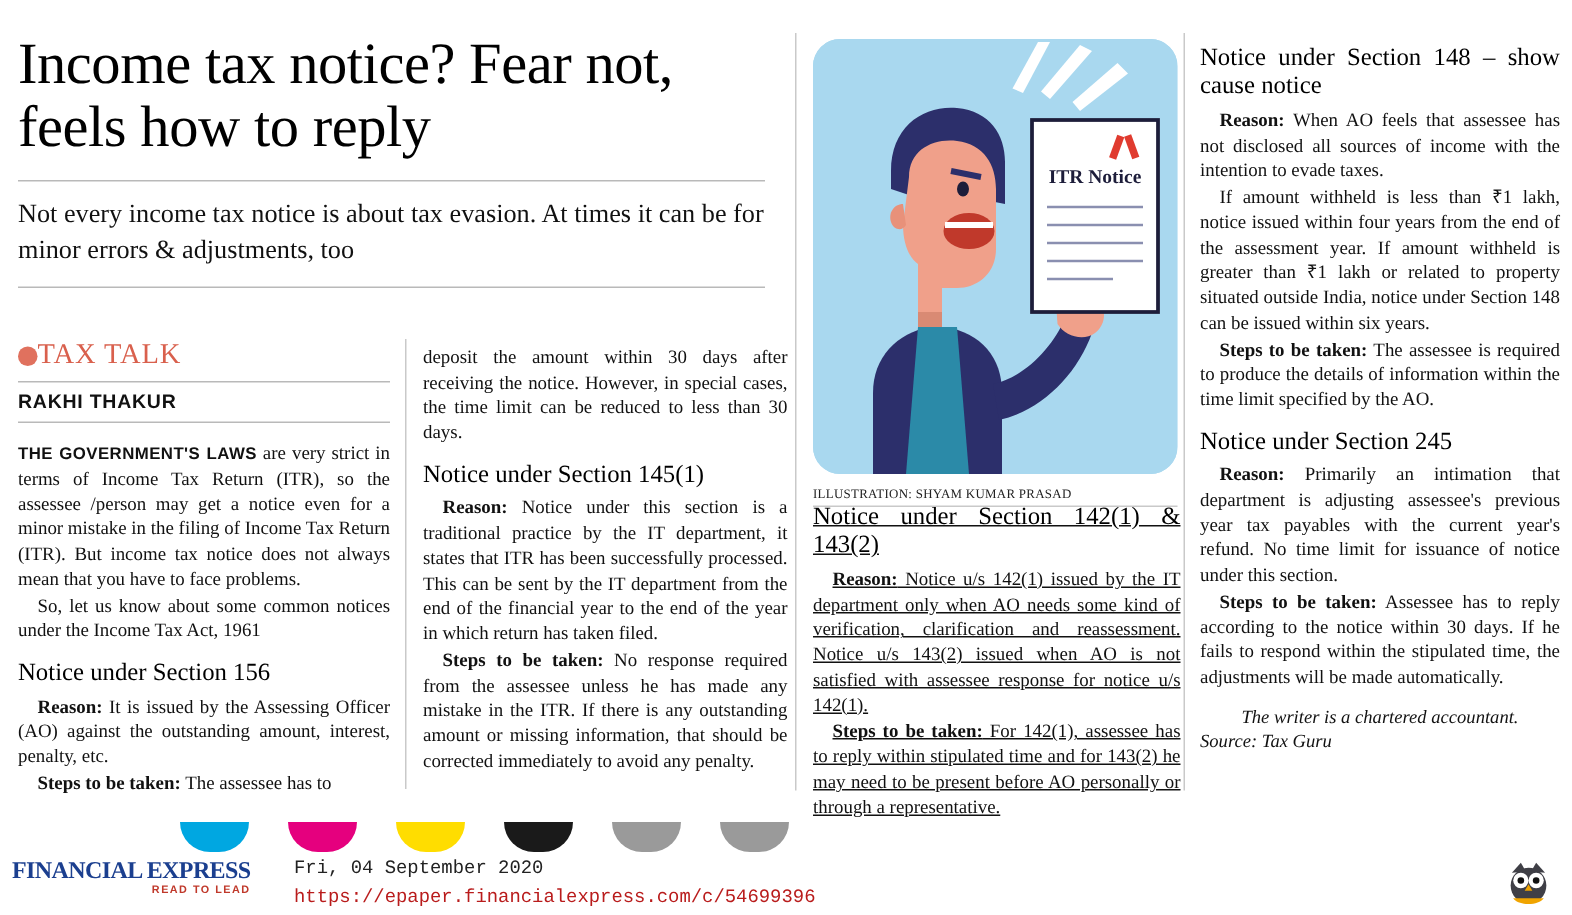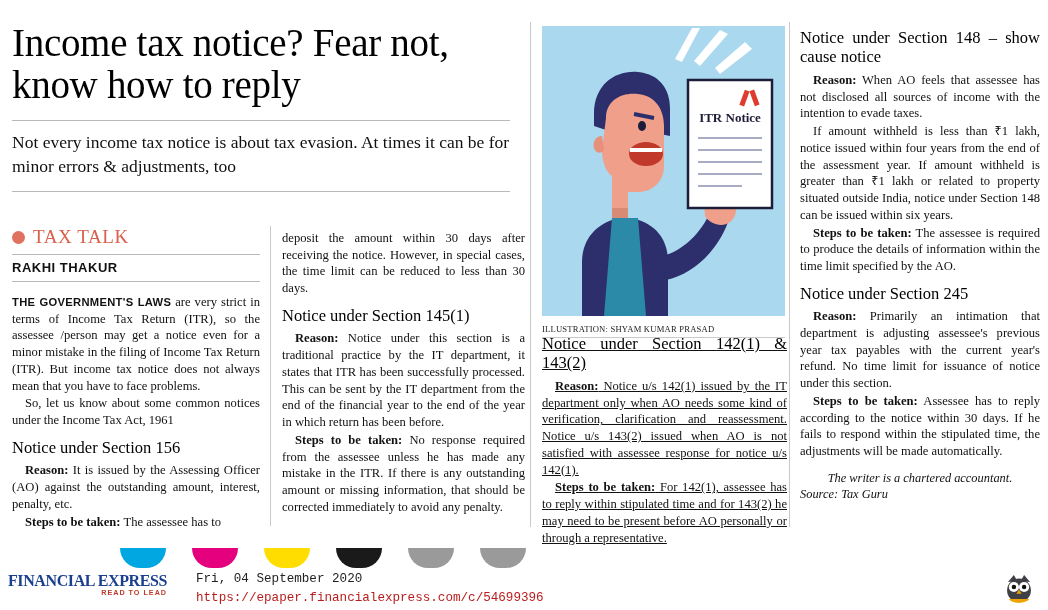--- a/index.html
+++ b/index.html
@@ -43,21 +43,21 @@
   .sub-head {
     font-family: "Liberation Serif", serif;
     font-size: 16.5px; line-height: 1.18; font-weight: 400; color: #000;
     margin: 9px 0 5px 0;
   }
   .sub-head.first { margin-top: 0; }
   b.run-in { font-weight: bold; }
 
   
   .taxtalk { position: absolute; left: 2px; top: 218px; width: 248px; }
-  .taxtalk-row { display: flex; align-items: center; gap: 8px; }
+  .taxtalk-row { display: flex; align-items: center; }
   .dot { width: 13px; height: 13px; border-radius: 50%; background: #e0715e; display:inline-block; }
   .taxtalk-label {
     color: #d9604d; font-size: 19px; letter-spacing: 0.6px;
     font-family: "Liberation Serif", serif;
   }
   .taxtalk-rule { border-top: 1px solid #b9b9b9; margin: 6px 0 5px 0; }
   .byline {
     font-family: "Liberation Sans", sans-serif;
     font-size: 13px; font-weight: bold; letter-spacing: 0.5px; color: #111;
   }
@@ -75,21 +75,21 @@
   #col3 { left: 532px; top: 326px; width: 245px; text-decoration: underline; }
   
   #col4 { left: 790px; top: 20px; width: 240px; }
 
   
   .vrule { position: absolute; width: 0; border-left: 1px solid #c9c9c9; }
 
   
   .illo {
     position: absolute; left: 532px; top: 18px; width: 243px; height: 290px;
-    background: #a9d8ef; overflow: hidden;
+    background: #a9d8ef; overflow: hidden; border-radius: 18px;
   }
   .illo-caption {
     position: absolute; left: 532px; top: 316px; width: 243px;
     font-family: Liberation Serif, serif;
     font-size: 8.6px; letter-spacing: 0.2px; color: #222; text-align: left;
   }
   .credit-line { border-bottom: 1px solid #c9c9c9; margin-top: 3px; }
 
   .writer-note {
     font-style: italic; font-size: 12.4px; text-align: center; margin-top: 10px;
@@ -127,21 +127,21 @@
   .owl { position: absolute; right: 12px; top: 570px; width: 34px; height: 34px; }
 </style>
 </head>
 <body>
 
 <div class="page">
 
   <div class="article">
 
     <div class="headline-wrap">
-      <h1 class="headline">Income tax notice? Fear not, know how to reply</h1>
+      <h1 class="headline">Income tax notice? Fear not, feels how to reply</h1>
       <div class="hl-rule"></div>
       <div class="standfirst">Not every income tax notice is about tax evasion. At times it can be for minor errors &amp; adjustments, too</div>
       <div class="hl-rule2"></div>
     </div>
 
     <div class="taxtalk">
       <div class="taxtalk-row">
         <span class="dot" style="background: rgb(224, 113, 94);"></span>
         <span class="taxtalk-label" style="color: rgb(217, 96, 77);">TAX TALK</span>
       </div>
@@ -153,21 +153,21 @@
     <div class="col" id="col1">
         <p><span class="smallcaps-lead">THE GOVERNMENT'S LAWS</span><span> are very strict in terms of Income Tax Return (ITR), so the assessee /person may get a notice even for a minor mistake in the filing of Income Tax Return (ITR). But income tax notice does not always mean that you have to face problems.</span></p>
         <p class="indent">So, let us know about some common notices under the Income Tax Act, 1961</p>
         <div class="sub-head">Notice under Section 156</div>
         <p class="indent"><b class="run-in">Reason:</b><span> It is issued by the Assessing Officer (AO) against the outstanding amount, interest, penalty, etc.</span></p>
         <p class="indent"><b class="run-in">Steps to be taken:</b><span> The assessee has to</span></p>
       </div>
     <div class="col" id="col2">
         <p class="">deposit the amount within 30 days after receiving the notice. However, in special cases, the time limit can be reduced to less than 30 days.</p>
         <div class="sub-head">Notice under Section 145(1)</div>
-        <p class="indent"><b class="run-in">Reason:</b><span> Notice under this section is a traditional practice by the IT department, it states that ITR has been successfully processed. This can be sent by the IT department from the end of the financial year to the end of the year in which return has been before.</span></p>
+        <p class="indent"><b class="run-in">Reason:</b><span> Notice under this section is a traditional practice by the IT department, it states that ITR has been successfully processed. This can be sent by the IT department from the end of the financial year to the end of the year in which return has taken filed.</span></p>
         <p class="indent"><b class="run-in">Steps to be taken:</b><span> No response required from the assessee unless he has made any mistake in the ITR. If there is any outstanding amount or missing information, that should be corrected immediately to avoid any penalty.</span></p>
       </div>
     <div class="col" id="col3">
         <div class="sub-head first">Notice under Section 142(1) &amp; 143(2)</div>
         <p class="indent"><b class="run-in">Reason:</b><span> Notice u/s 142(1) issued by the IT department only when AO needs some kind of verification, clarification and reassessment. Notice u/s 143(2) issued when AO is not satisfied with assessee response for notice u/s 142(1).</span></p>
         <p class="indent"><b class="run-in">Steps to be taken:</b><span> For 142(1), assessee has to reply within stipulated time and for 143(2) he may need to be present before AO personally or through a representative.</span></p>
       </div>
     <div class="col" id="col4">
     <div class="sub-head first">Notice under Section 148 – show cause notice</div>
         <p class="indent"><b class="run-in">Reason:</b><span> When AO feels that assessee has not disclosed all sources of income with the intention to evade taxes.</span></p>

